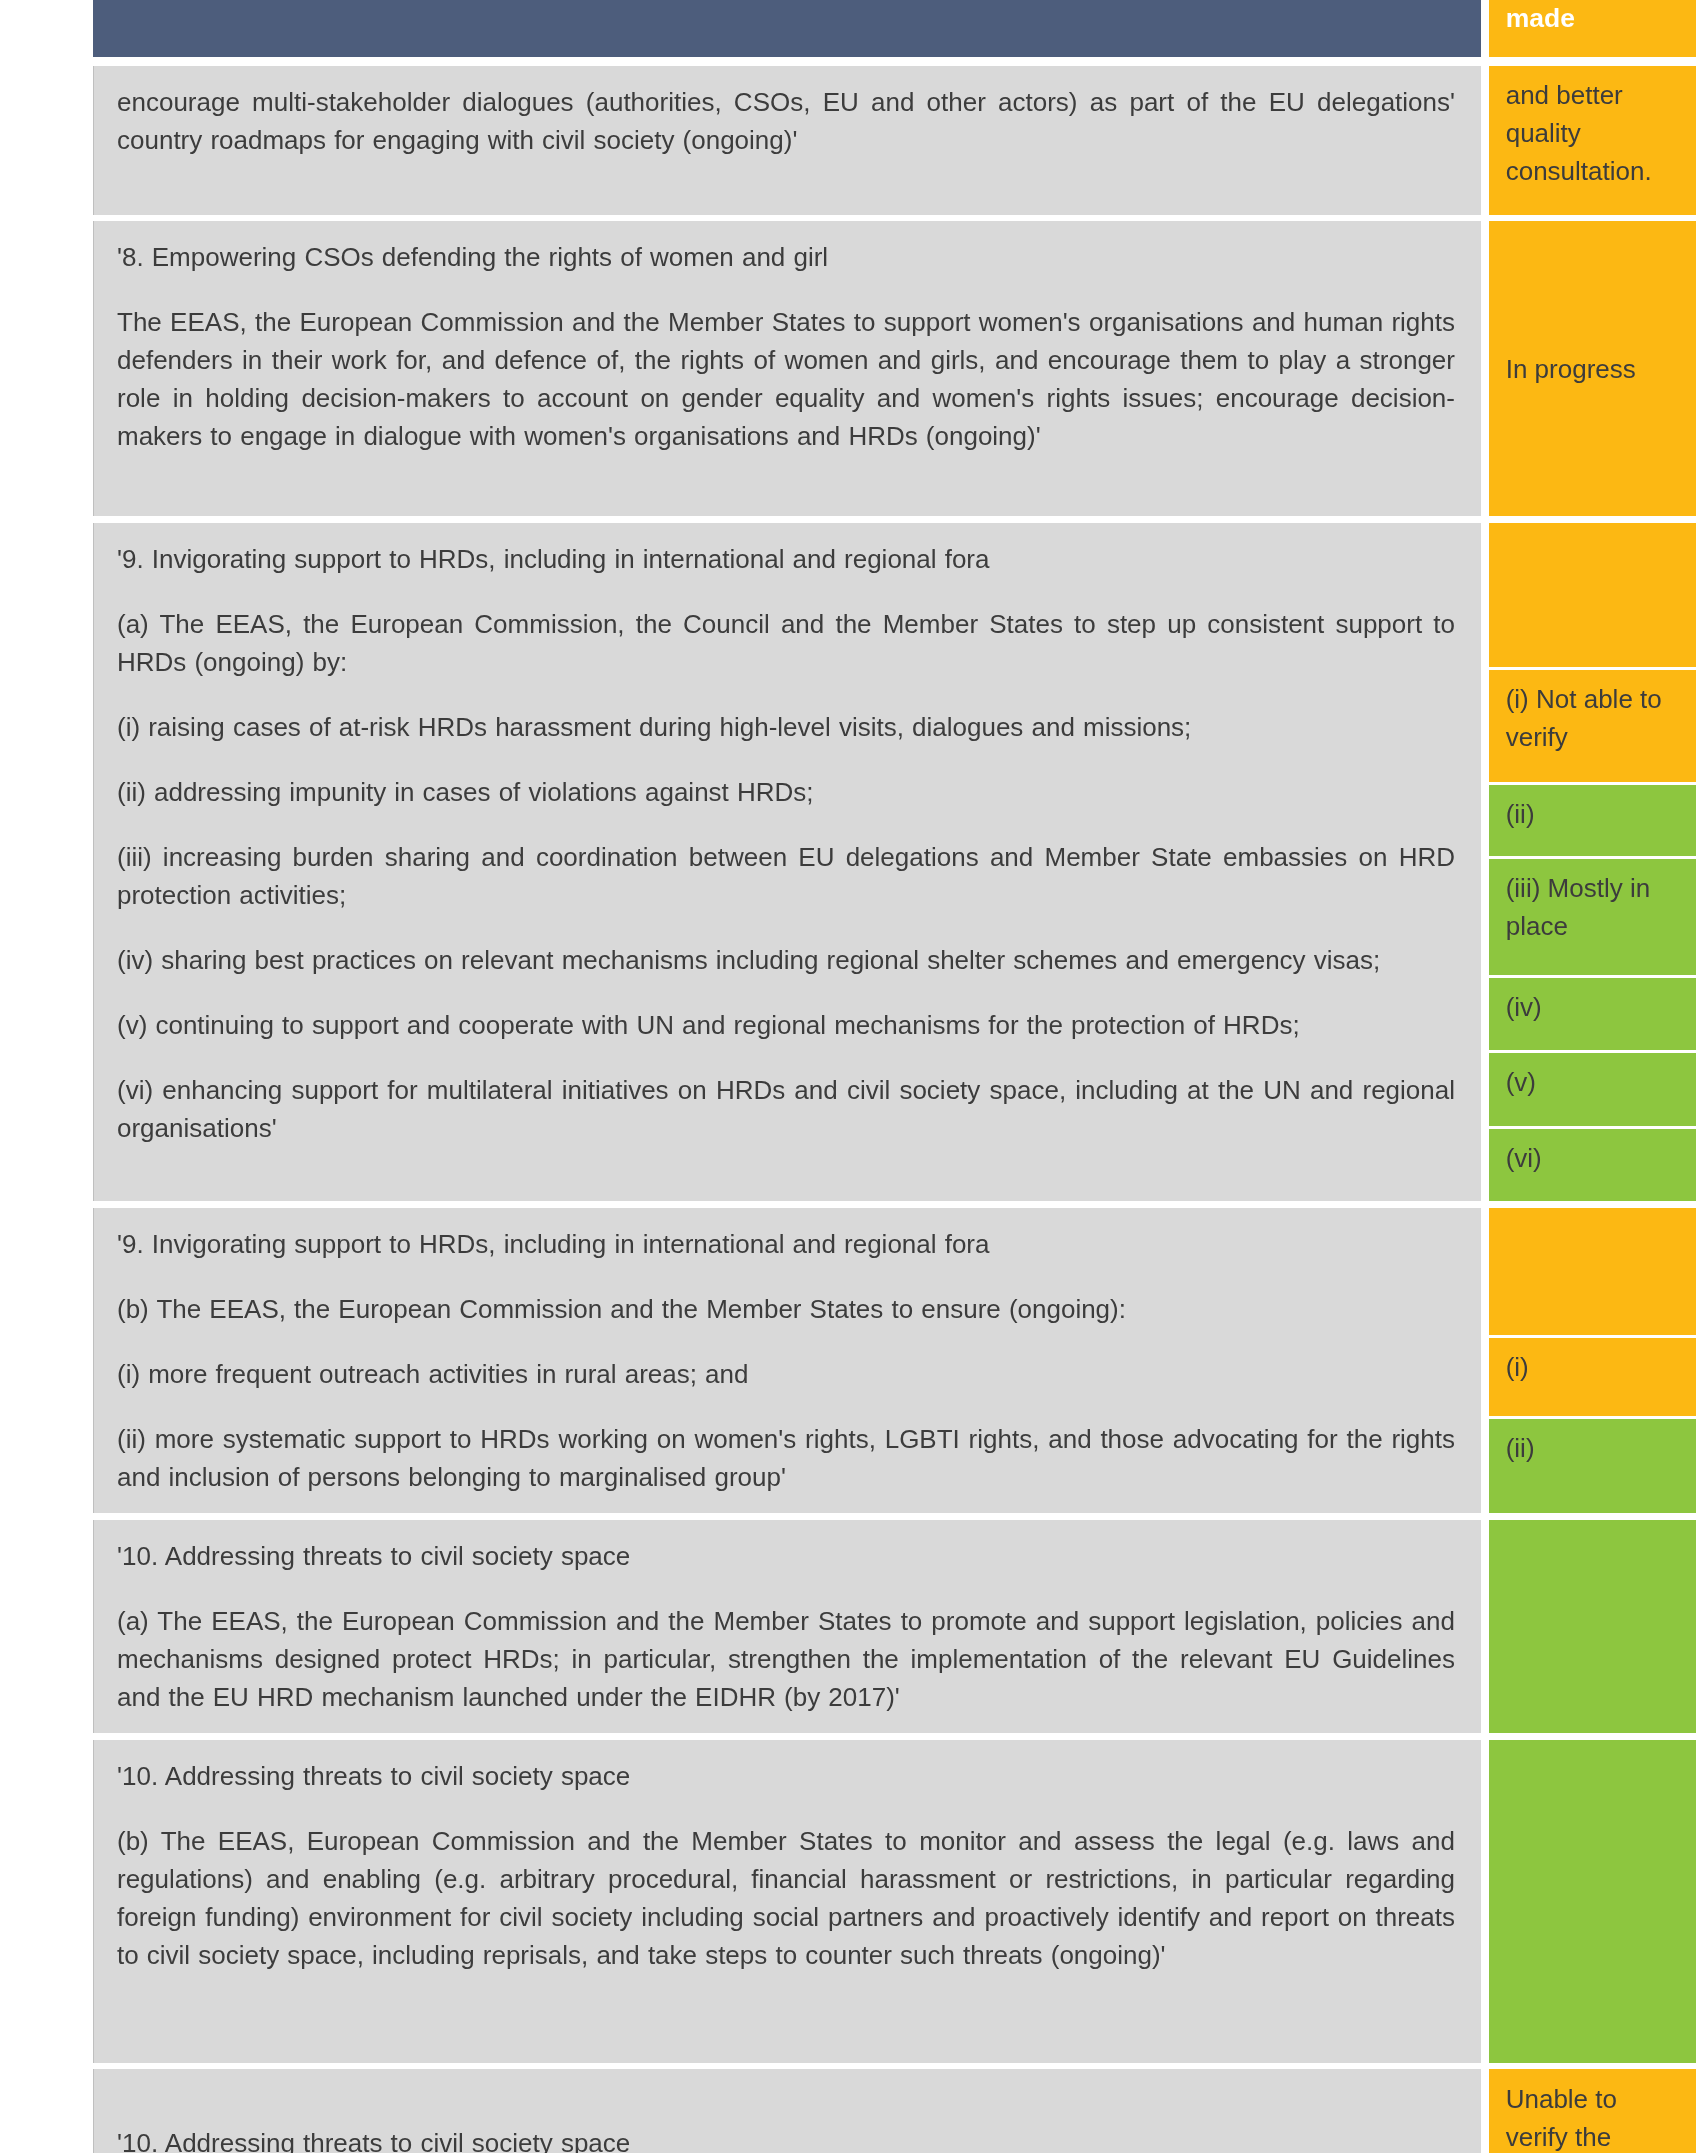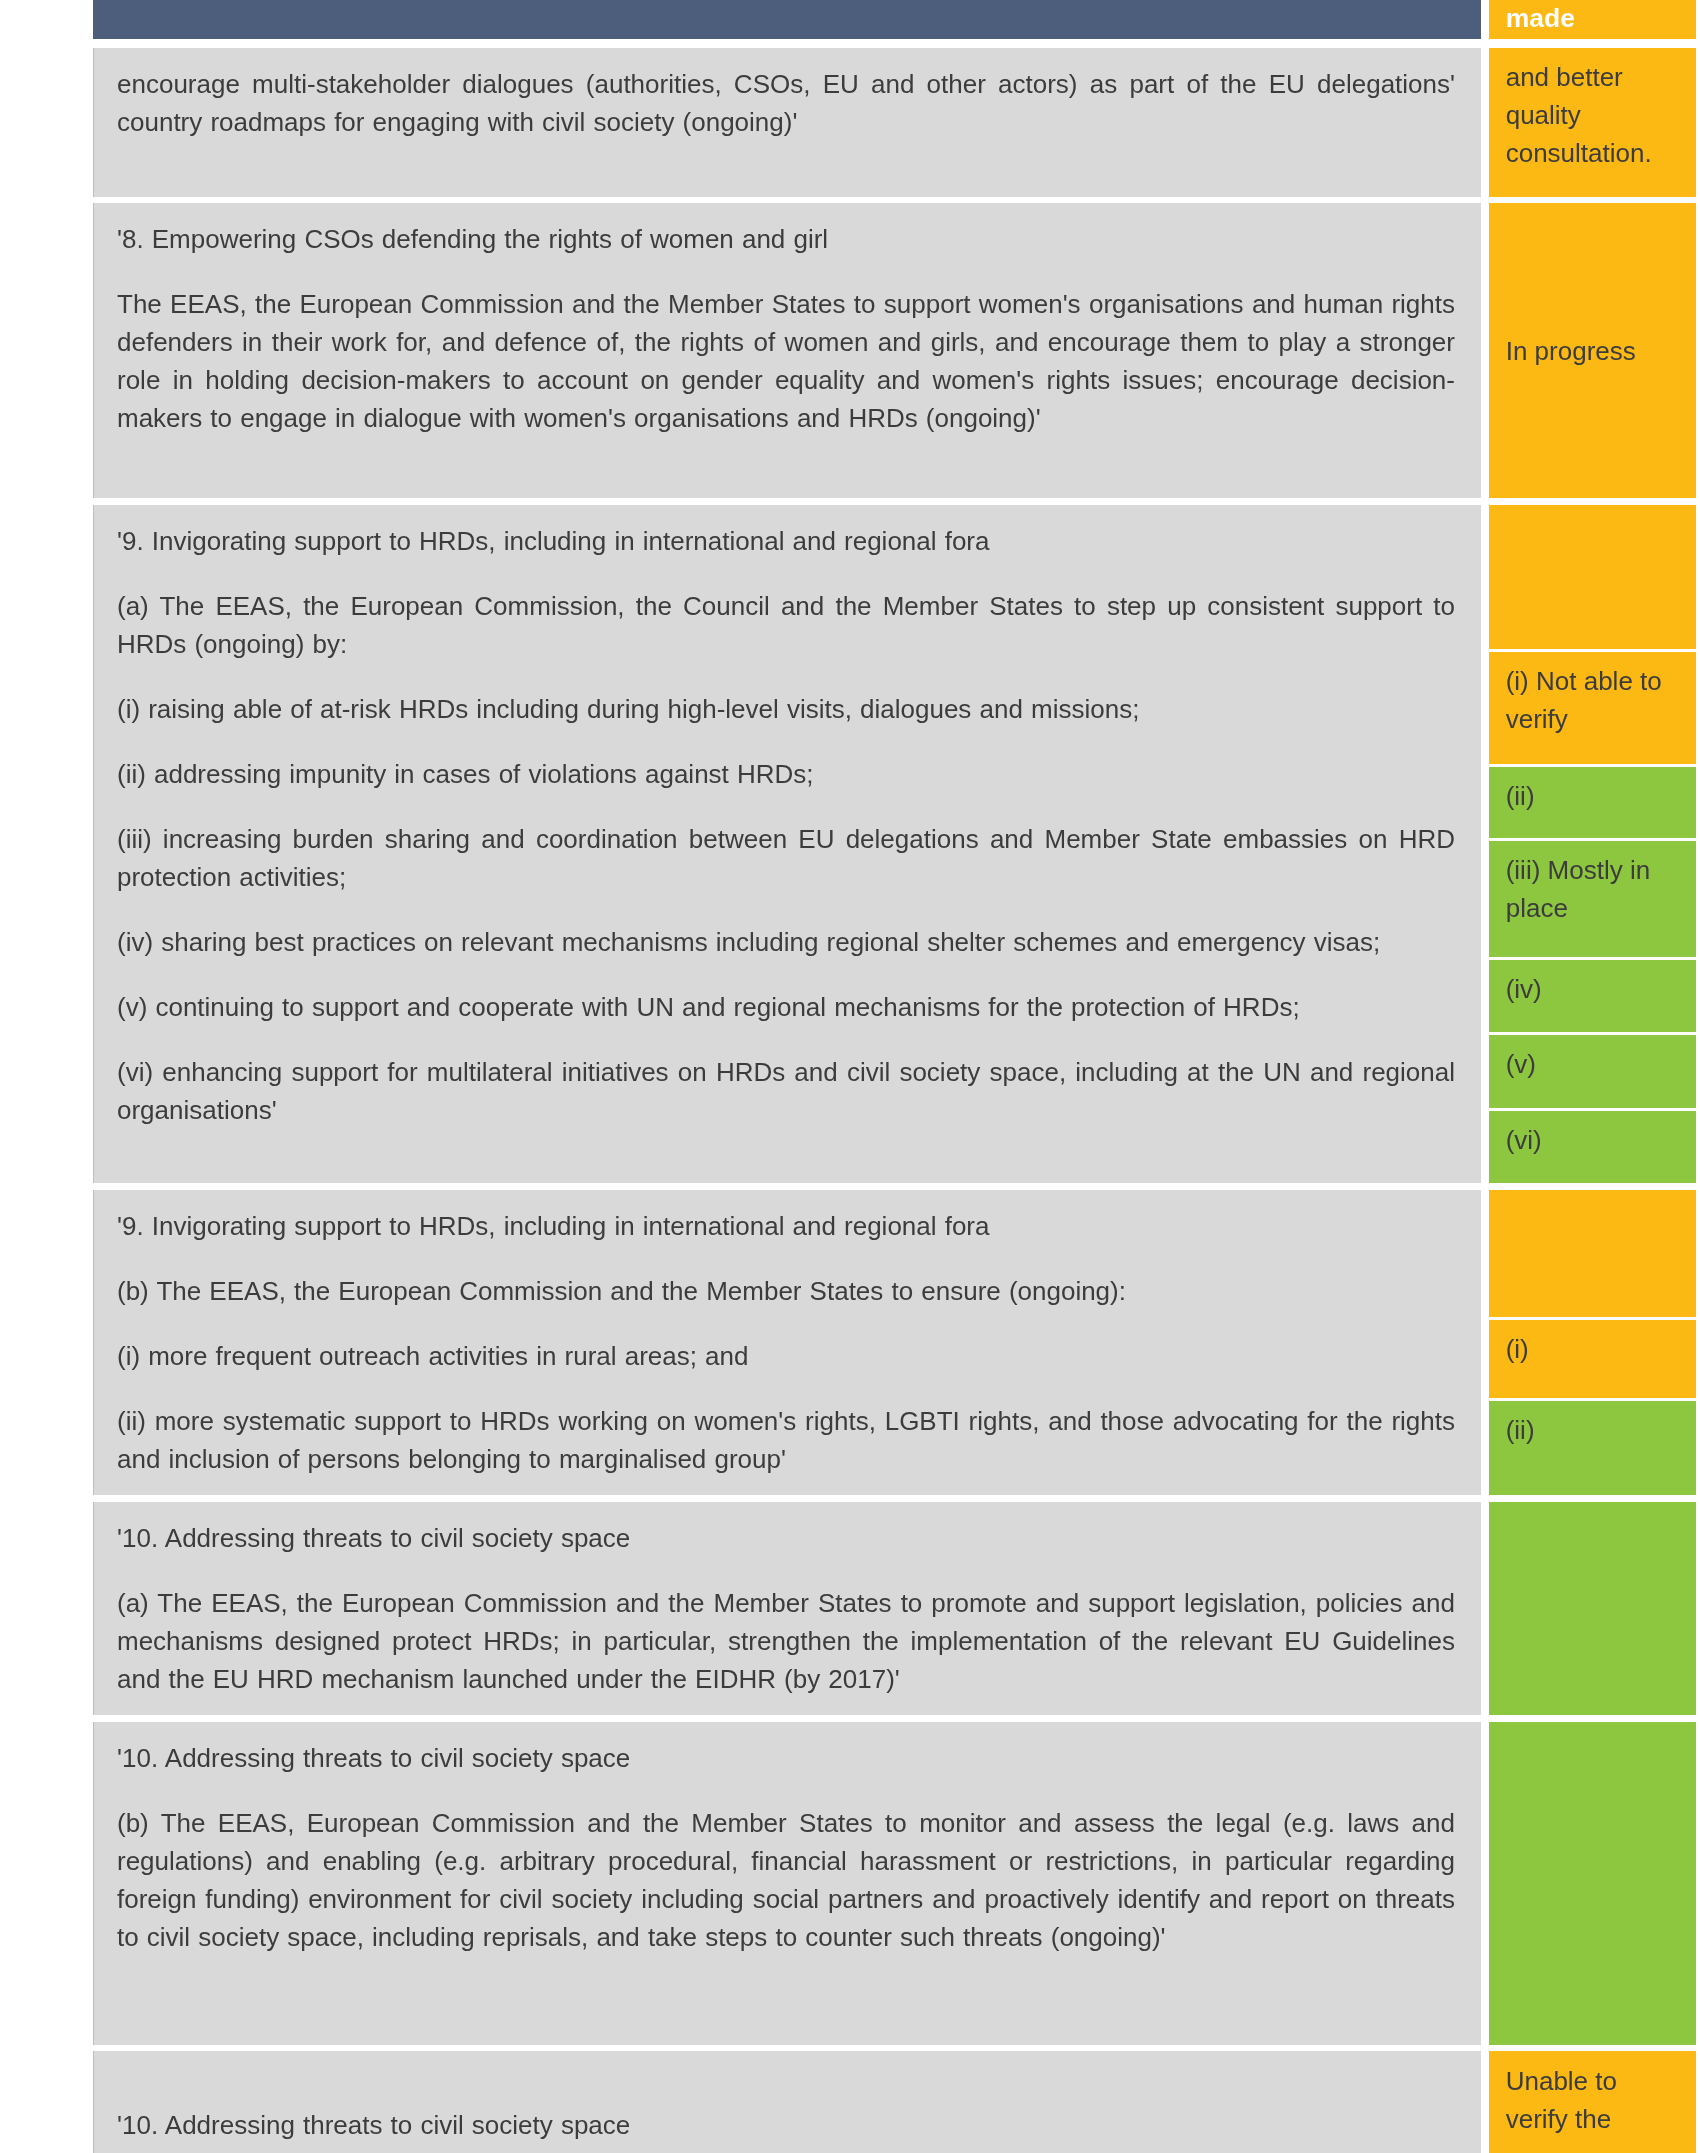--- a/index.html
+++ b/index.html
@@ -11,21 +11,21 @@
   }
   *{box-sizing:border-box;margin:0;padding:0;}
   html,body{background:#ffffff;}
   body{
     width:1700px;height:2153px;overflow:hidden;position:relative;
     font-family:"Liberation Sans","DejaVu Sans",sans-serif;color:var(--text);
   }
   .table{position:absolute;left:93px;top:0;width:1603px;}
   .header-row{
     display:grid;grid-template-columns:1388px 207px;column-gap:7.7px;
-    height:39px;margin-bottom:8.6px;
+    height:57px;margin-bottom:8.6px;
   }
   .header-cell.main{background:var(--header-bg);}
   .header-cell.status{
     background:var(--amber);color:#ffffff;font-weight:bold;
     font-size:26.5px;line-height:34px;padding:0.9px 12px 0 17px;
   }
   .row{display:grid;grid-template-columns:1388px 207px;column-gap:7.7px;margin-bottom:6.8px;}
   .cell-main{
     background:var(--cell-bg);
     border-left:1.7px solid #bfbfbf;
@@ -78,21 +78,21 @@
         <div class="status-col">
           <div class="status-cell amber fill middle">
             <span>In progress</span>
           </div>
         </div>
       </div>
       <div class="row" style="min-height: 678px;">
         <div class="cell-main">
           <p class="para">'9. Invigorating support to HRDs, including in international and regional fora</p>
           <p class="para">(a) The EEAS, the European Commission, the Council and the Member States to step up consistent support to HRDs (ongoing) by:</p>
-          <p class="para">(i) raising able of at-risk HRDs including during high-level visits, dialogues and missions;</p>
+          <p class="para">(i) raising cases of at-risk HRDs harassment during high-level visits, dialogues and missions;</p>
           <p class="para">(ii) addressing impunity in cases of violations against HRDs;</p>
           <p class="para">(iii) increasing burden sharing and coordination between EU delegations and Member State embassies on HRD protection activities;</p>
           <p class="para">(iv) sharing best practices on relevant mechanisms including regional shelter schemes and emergency visas;</p>
           <p class="para">(v) continuing to support and cooperate with UN and regional mechanisms for the protection of HRDs;</p>
           <p class="para">(vi) enhancing support for multilateral initiatives on HRDs and civil society space, including at the UN and regional organisations'</p>
         </div>
         <div class="status-col">
           <div class="status-cell amber" style="height: 144px;"><span></span></div>
           <div class="status-cell amber" style="height: 112px;"><span>(i) Not able to verify</span></div>
           <div class="status-cell green" style="height: 71px;"><span>(ii)</span></div>

